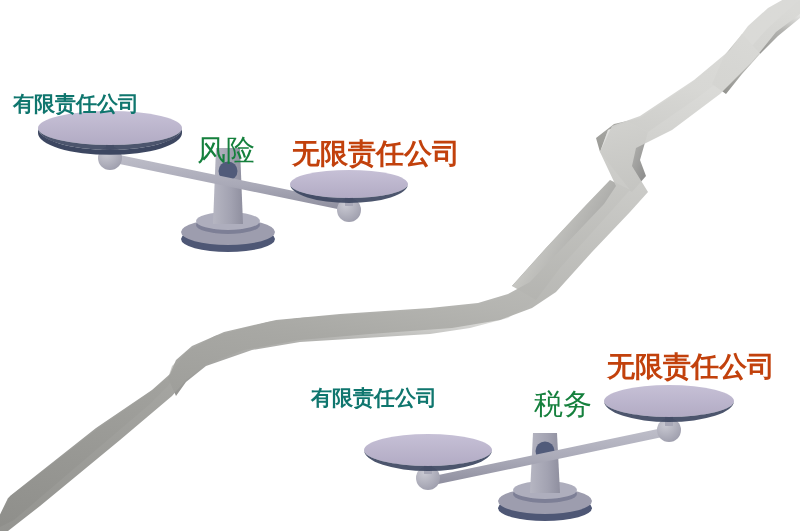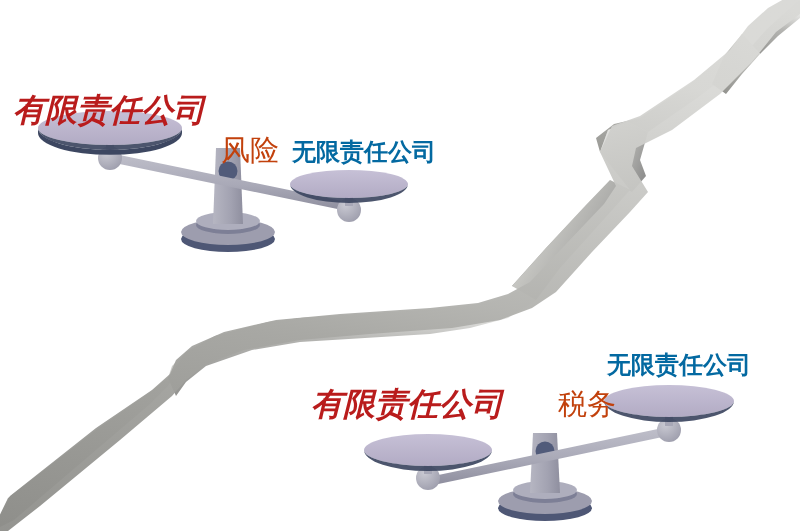--- a/index.html
+++ b/index.html
@@ -26,33 +26,31 @@
     height: 531px;
   }
   .label {
     position: absolute;
     font-weight: bold;
     white-space: nowrap;
     line-height: 1;
     letter-spacing: 0px;
   }
   .label-green {
-    color: #b91c1c;
-    font-size: 32px;
-    font-style: italic;
+    color: #0f766e;
+    font-size: 21px;
   }
   .label-red {
-    color: #0369a1;
-    font-size: 24px;
+    color: #c2410c;
+    font-size: 28px;
   }
   .label-black {
-    color: #c2410c;
+    color: #15803d;
     font-size: 29px;
     font-weight: normal;
-    margin-left: 24px;
   }
 
   
   #lbl-top-left   { left: 13px;  top: 94px; }
   #lbl-top-center { left: 197px; top: 136px; }
   #lbl-top-right  { left: 292px; top: 140px; }
 
   
   #lbl-bot-left   { left: 311px; top: 388px; }
   #lbl-bot-center { left: 534px; top: 390px; }

